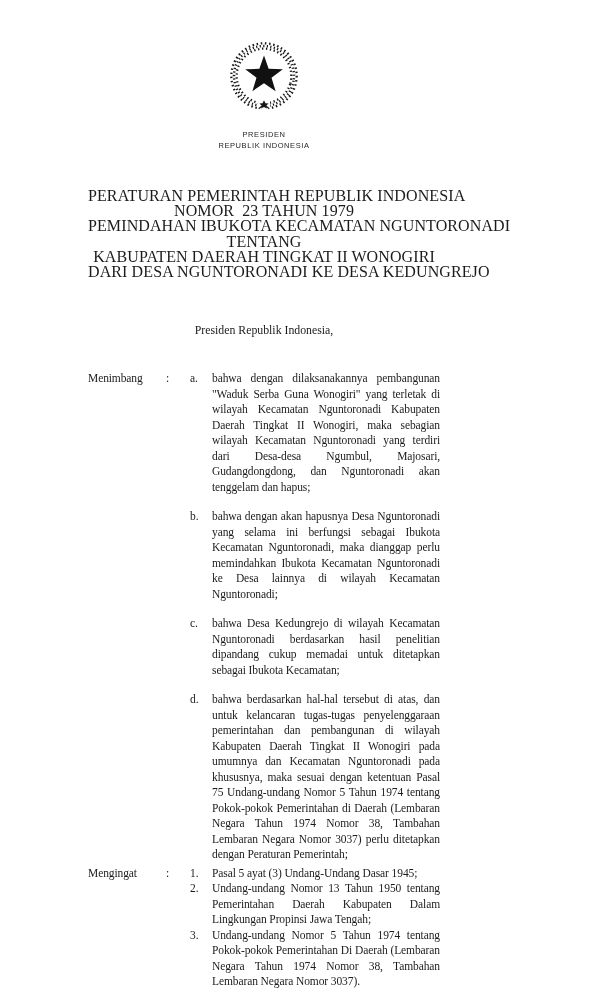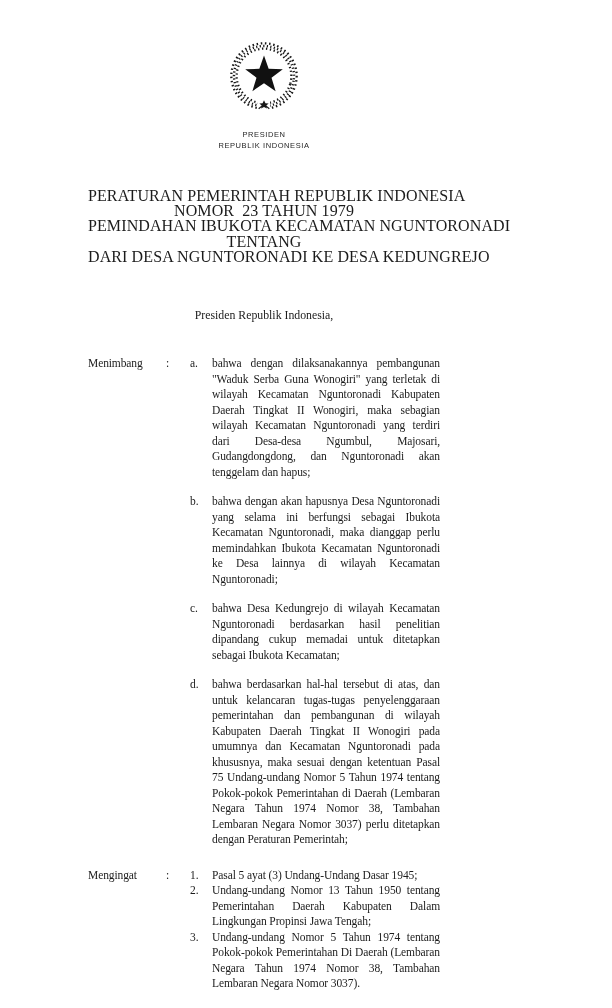--- a/index.html
+++ b/index.html
@@ -43,21 +43,21 @@
     margin-top: 33px;
     font-size: 11.5px;
     line-height: 15.5px;
     letter-spacing: -0.1px;
   }
   .section {
     display: grid;
     grid-template-columns: 78px 24px 1fr;
     align-items: start;
   }
-  .section + .section { margin-top: 20px; }
+  .section + .section { margin-top: 3px; }
   .sec-label, .sec-colon { white-space: nowrap; }
   .li {
     display: grid;
     grid-template-columns: 22px 1fr;
     align-items: start;
   }
   .section.spaced .li + .li { margin-top: 14px; }
   .section.tight  .li + .li { margin-top: 0; }
   .li-text { text-align: justify; }
   .decision {
@@ -92,20 +92,21 @@
       <div>PRESIDEN</div>
       <div>REPUBLIK INDONESIA</div>
     </div>
   </div>
 
   <div class="title-block">
     <div class="title-line">PERATURAN PEMERINTAH REPUBLIK INDONESIA</div>
     <div class="title-line">NOMOR  23 TAHUN 1979</div>
     <div class="title-line">PEMINDAHAN IBUKOTA KECAMATAN NGUNTORONADI</div>
     <div class="title-line">TENTANG</div>
+    <div class="title-line">KABUPATEN DAERAH TINGKAT II WONOGIRI</div>
     <div class="title-line">DARI DESA NGUNTORONADI KE DESA KEDUNGREJO</div>
   </div>
 
   <div class="salutation">Presiden Republik Indonesia,</div>
 
   <div class="sections">
 
     <div class="section spaced">
       <div class="sec-label">Menimbang</div>
       <div class="sec-colon">:</div>

